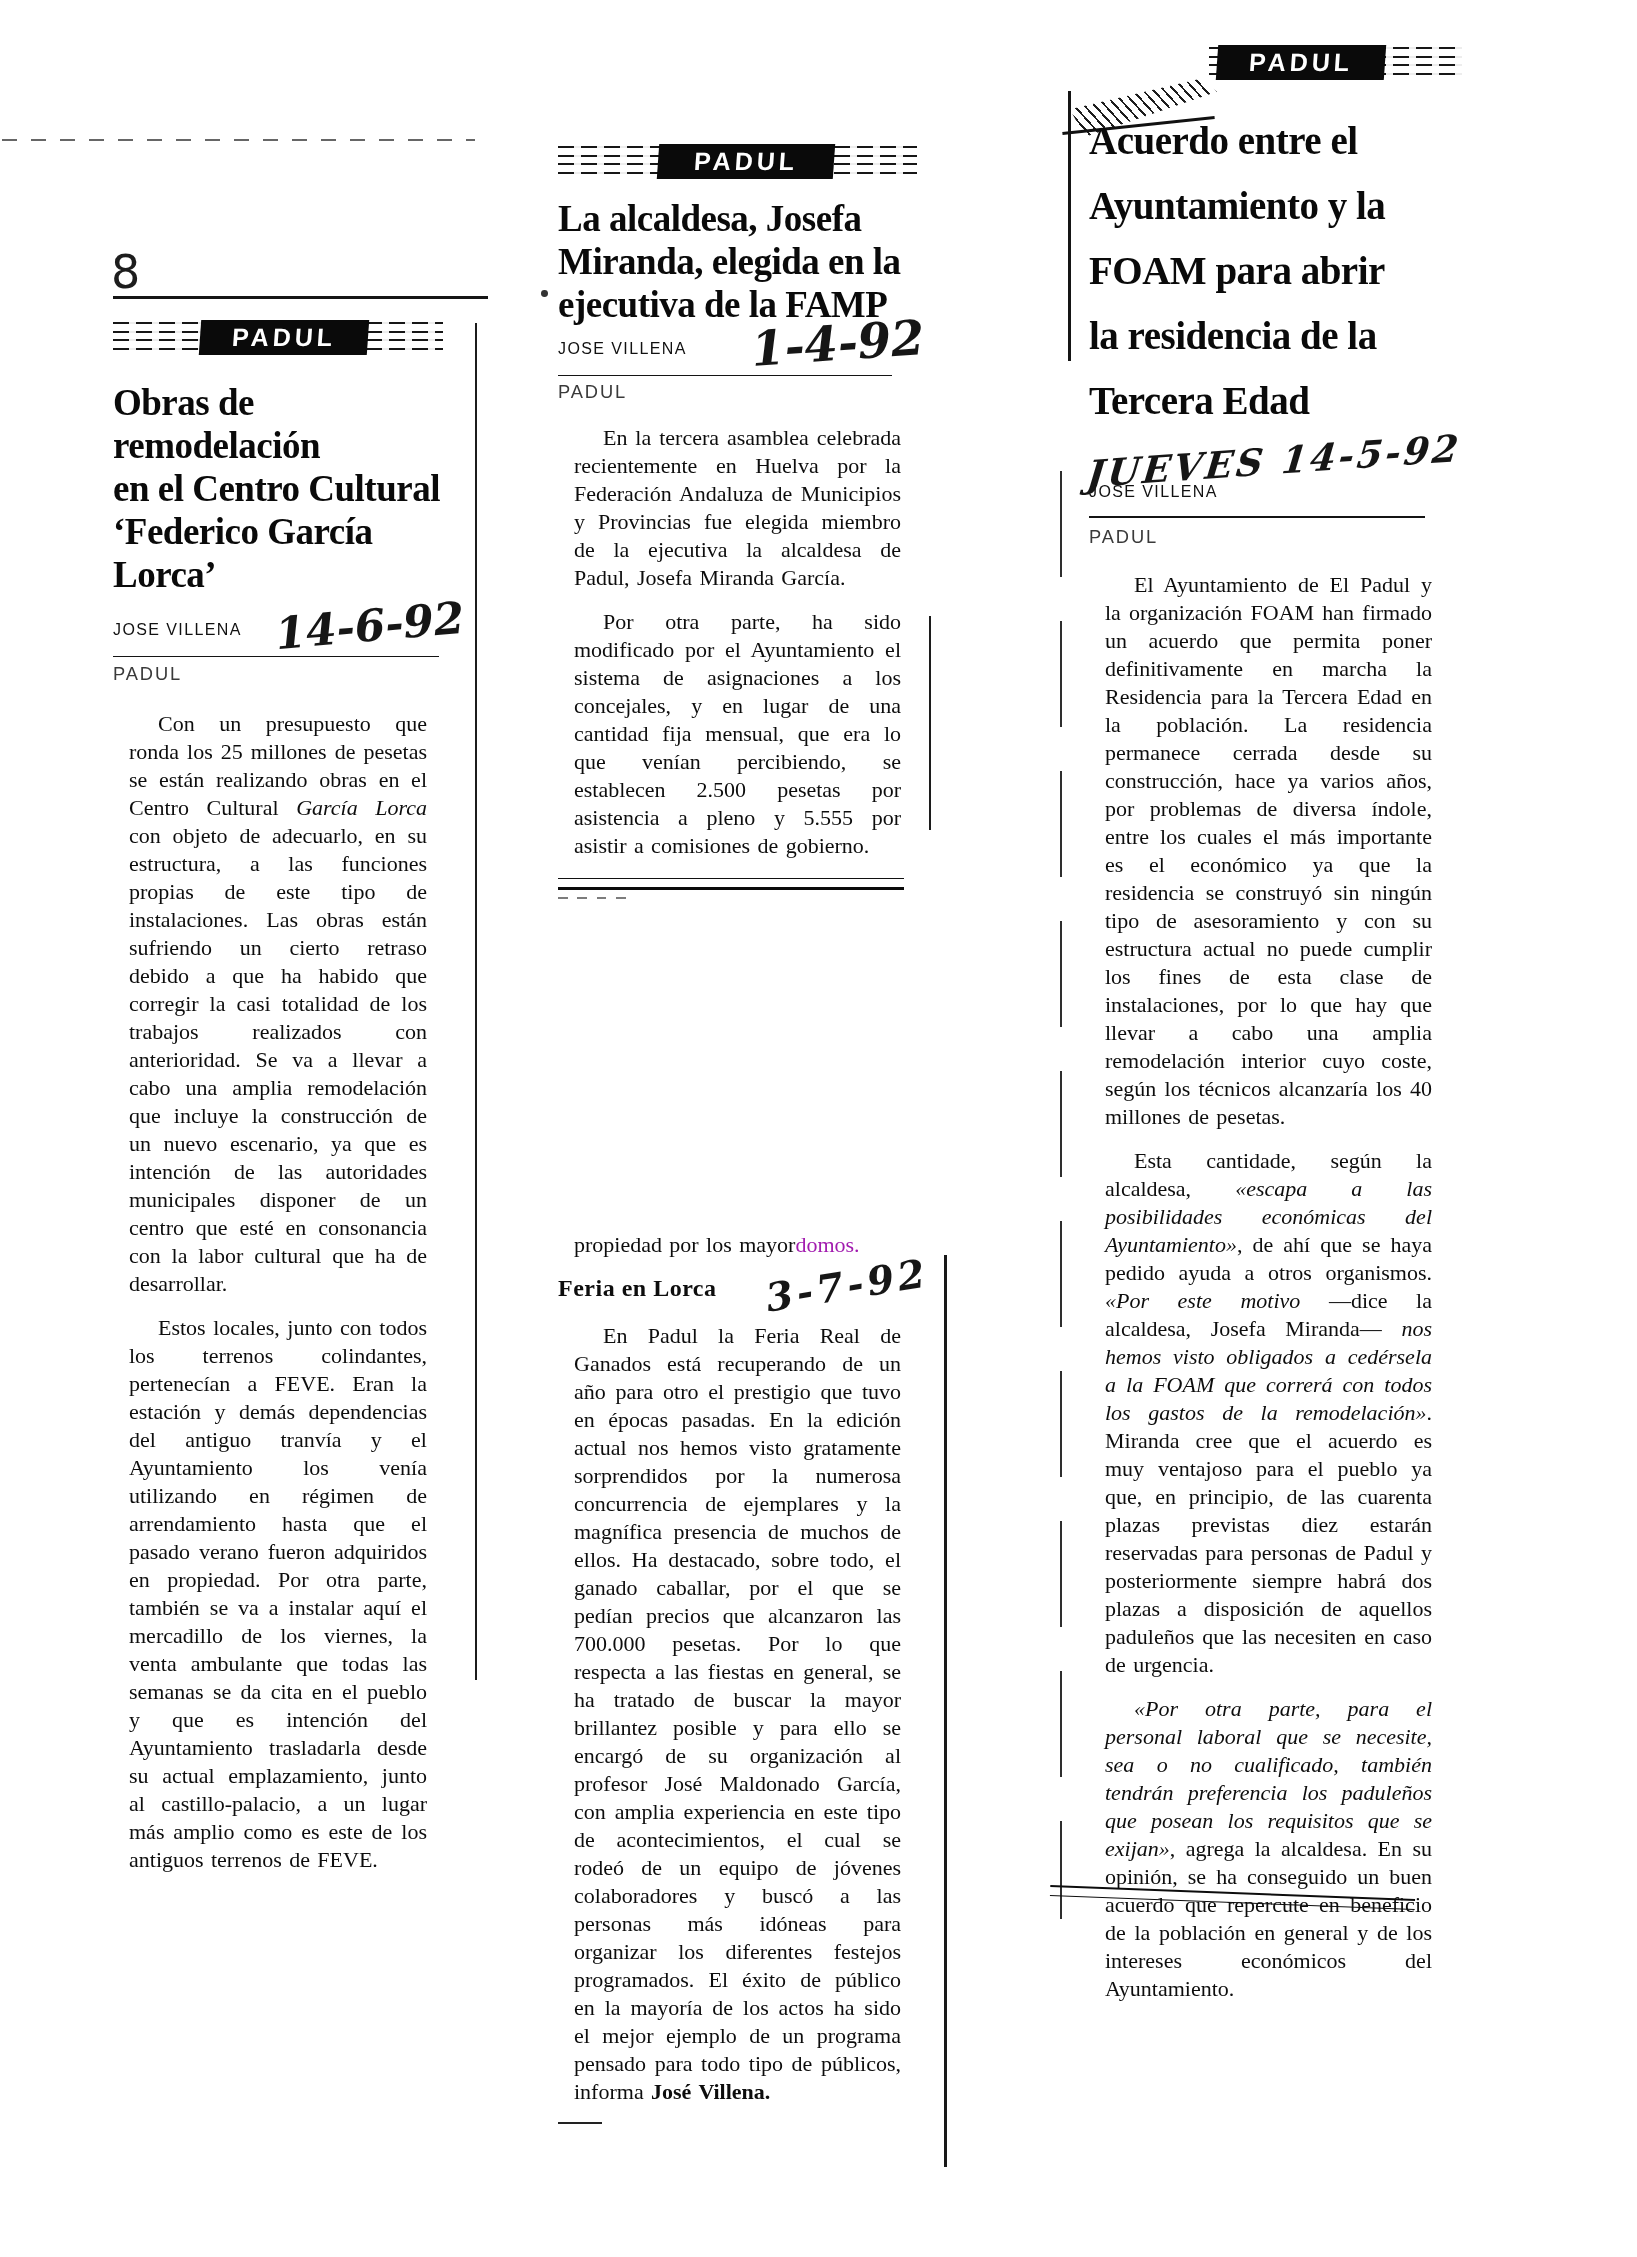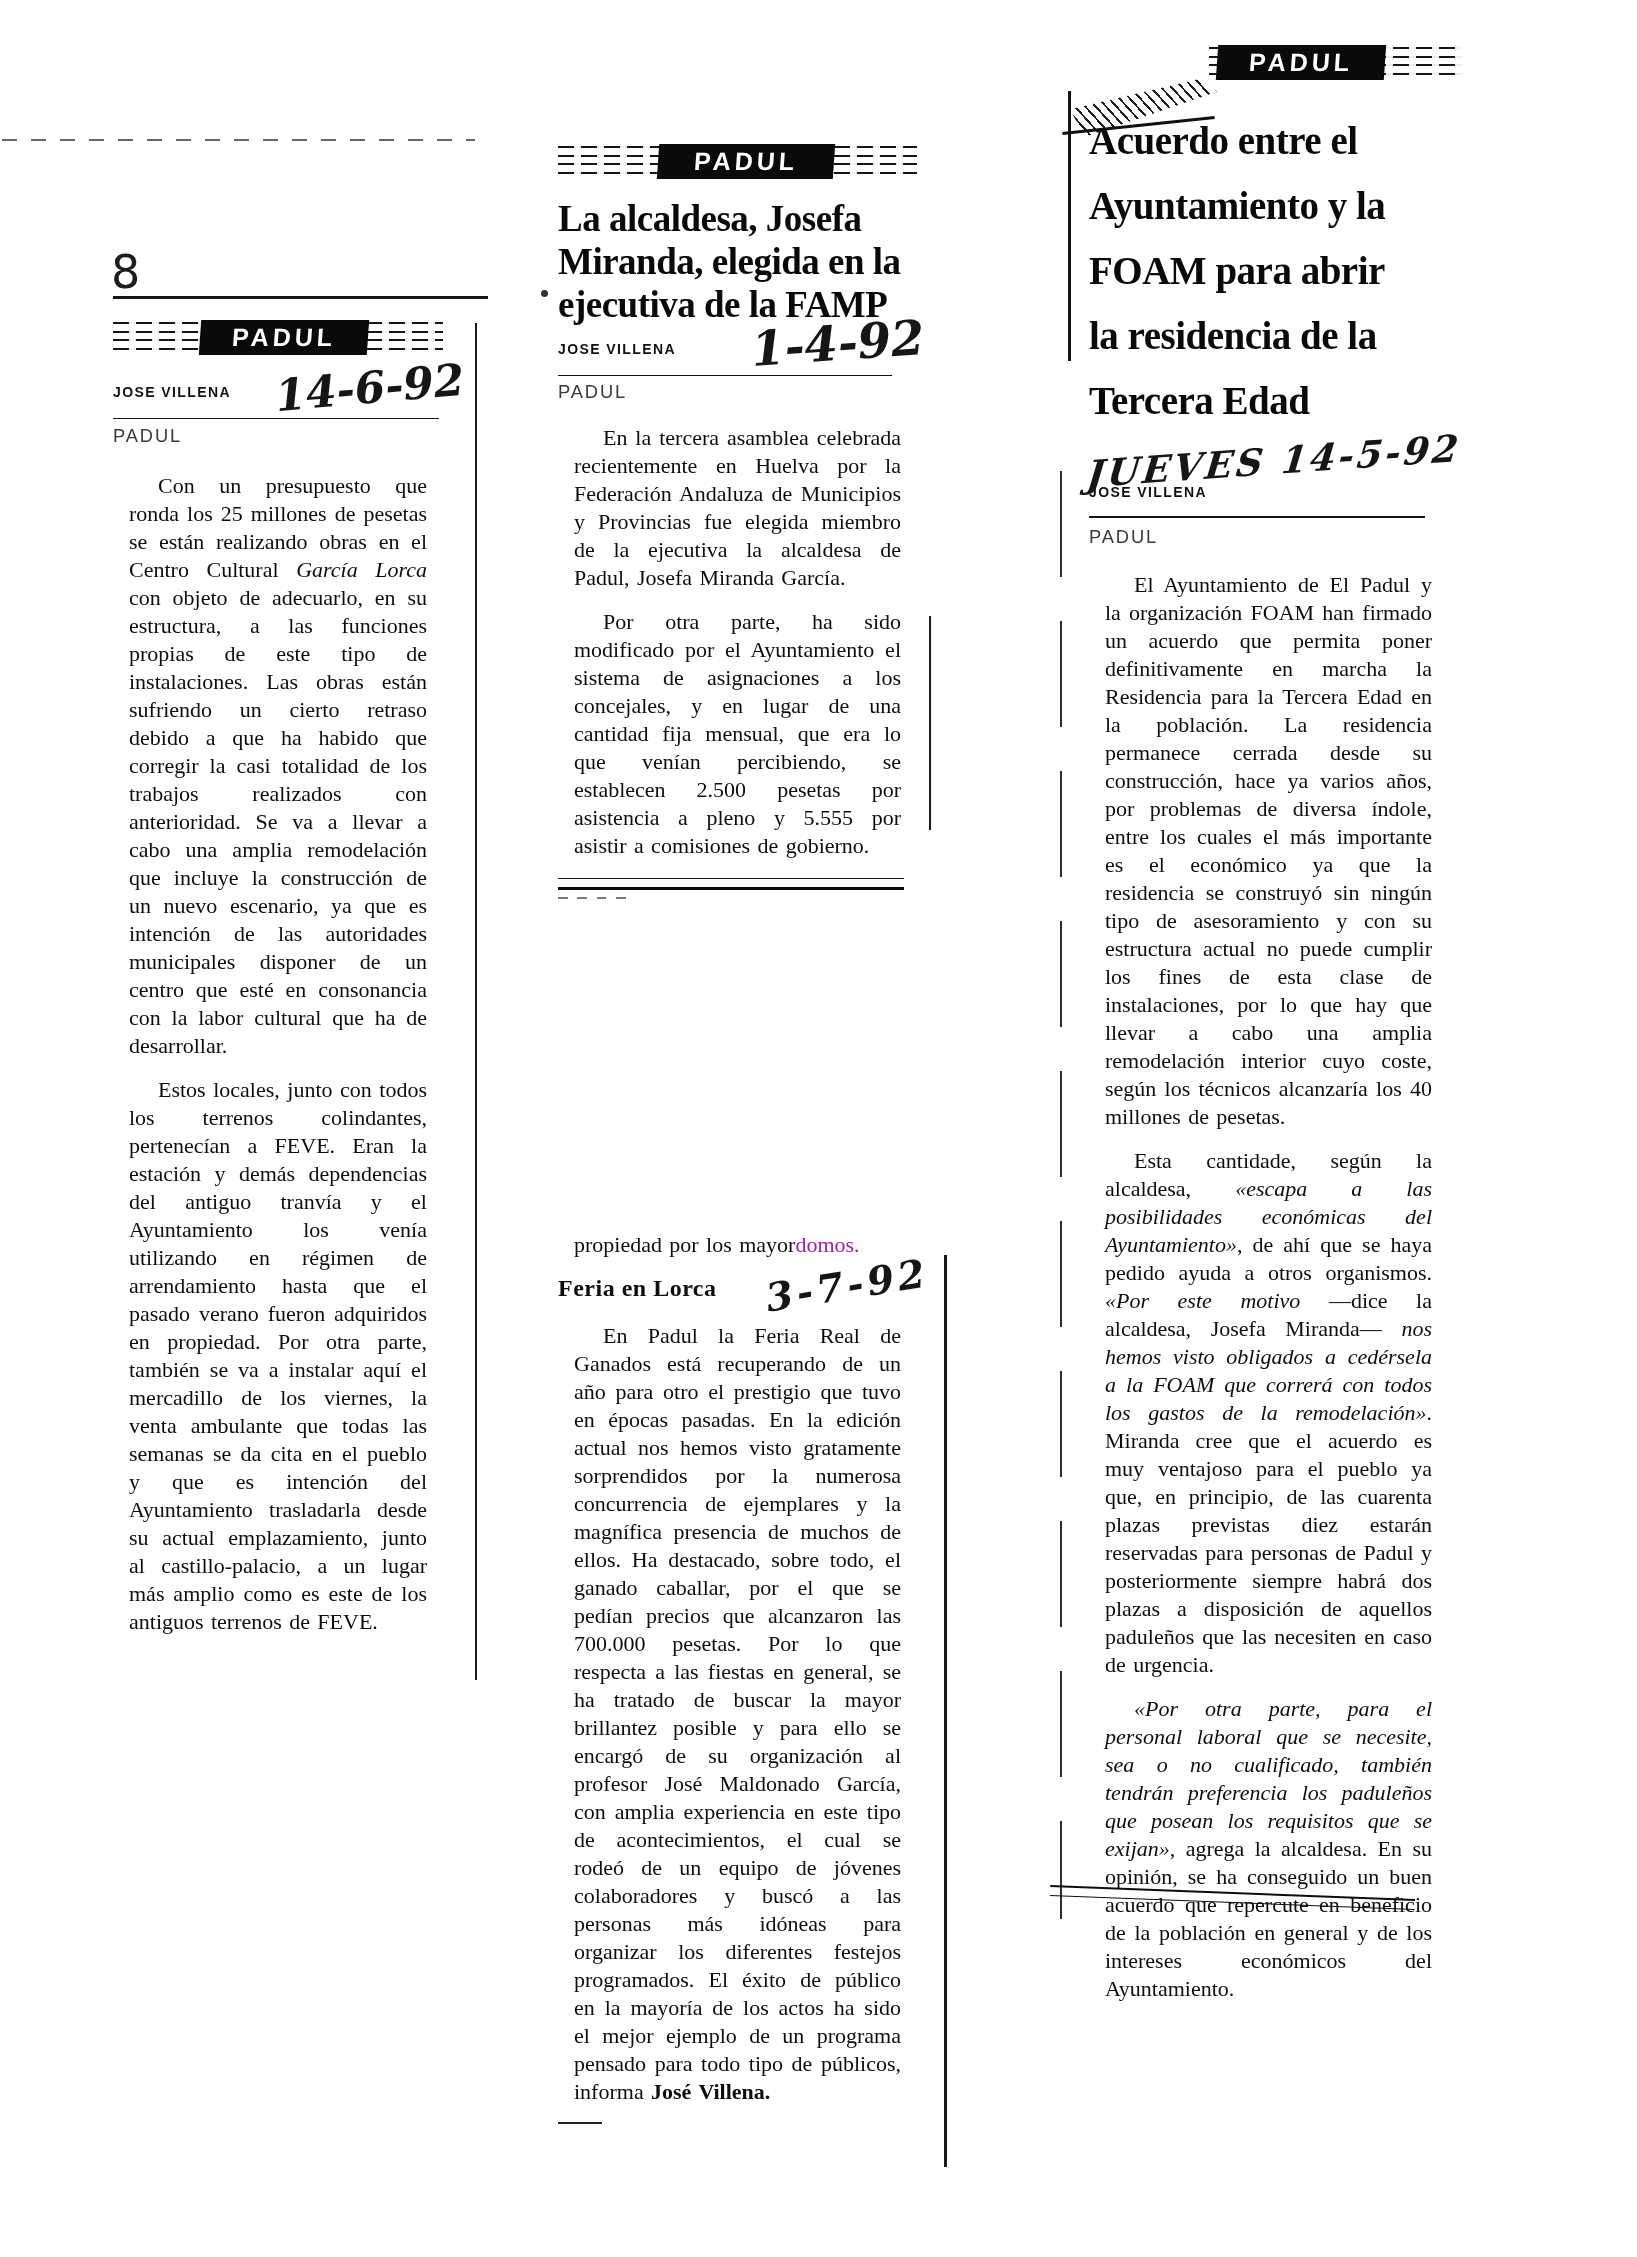--- a/index.html
+++ b/index.html
@@ -29,21 +29,21 @@
     padding:0 11.6px;transform:skewX(-4deg);
   }
   .headline{
     margin:0;white-space:pre-line;
     font-weight:700;font-size:37px;line-height:43px;
     letter-spacing:-0.5px;color:#0a0a0a;
   }
   .byline-row{position:relative;height:29px;}
   .byline{
     font-family:"Liberation Sans","DejaVu Sans",sans-serif;
-    font-weight:700;font-size:14px;letter-spacing:1.4px;color:#111;
+    font-weight:400;font-size:16px;letter-spacing:1.4px;color:#111;
   }
   .hand{
     font-family:"DejaVu Serif",serif;font-style:italic;font-weight:600;
     color:#161616;position:absolute;white-space:nowrap;
   }
   .rule{border-top:1.9px solid #141414;height:0;}
   .dateline{
     font-family:"Liberation Sans","DejaVu Sans",sans-serif;
     font-size:18.3px;letter-spacing:1.9px;color:#3a3a3a;
   }
@@ -121,20 +121,23 @@
   <div class="banner abs" style="left:1209px;top:44px;width:253px;">
     <div class="stripes"></div>
     <div class="block" style="left:7.7px;width:145px;">PADUL</div>
   </div>
 
   <section class="col" style="left:113px;top:319px;width:330px;">
     <div class="banner">
       <div class="stripes"></div>
       <div class="block" style="left:87px;width:145px;">PADUL</div>
     </div>
+    <h1 class="headline" style="margin-top:23px;">Obras de remodelación
+en el Centro Cultural
+‘Federico García Lorca’</h1>
     <div class="byline-row" style="margin-top:25px;">
       <span class="byline">JOSE VILLENA</span>
       <span class="hand" style="left:162px;top:-21px;font-size:44px;transform:rotate(-5deg);">14-6-92</span>
     </div>
     <div class="rule" style="margin-top:5.8px;width:326px;"></div>
     <div class="dateline" style="margin-top:5.8px;">PADUL</div>
     <p class="body-p" style="margin-top:25px;"><span>Con un presupuesto que ronda los 25 millones de pesetas se están realizando obras en el Centro Cultural </span><span class="it">García Lorca</span><span> con objeto de adecuarlo, en su estructura, a las funciones propias de este tipo de instalaciones. Las obras están sufriendo un cierto retraso debido a que ha habido que corregir la casi totalidad de los trabajos realizados con anterioridad. Se va a llevar a cabo una amplia remodelación que incluye la construcción de un nuevo escenario, ya que es intención de las autoridades municipales disponer de un centro que esté en consonancia con la labor cultural que ha de desarrollar.</span></p>
     <p class="body-p"><span>Estos locales, junto con todos los terrenos colindantes, pertenecían a FEVE. Eran la estación y demás dependencias del antiguo tranvía y el Ayuntamiento los venía utilizando en régimen de arrendamiento hasta que el pasado verano fueron adquiridos en propiedad. Por otra parte, también se va a instalar aquí el mercadillo de los viernes, la venta ambulante que todas las semanas se da cita en el pueblo y que es intención del Ayuntamiento trasladarla desde su actual emplazamiento, junto al castillo-palacio, a un lugar más amplio como es este de los antiguos terrenos de FEVE.</span></p>
   </section>
 

